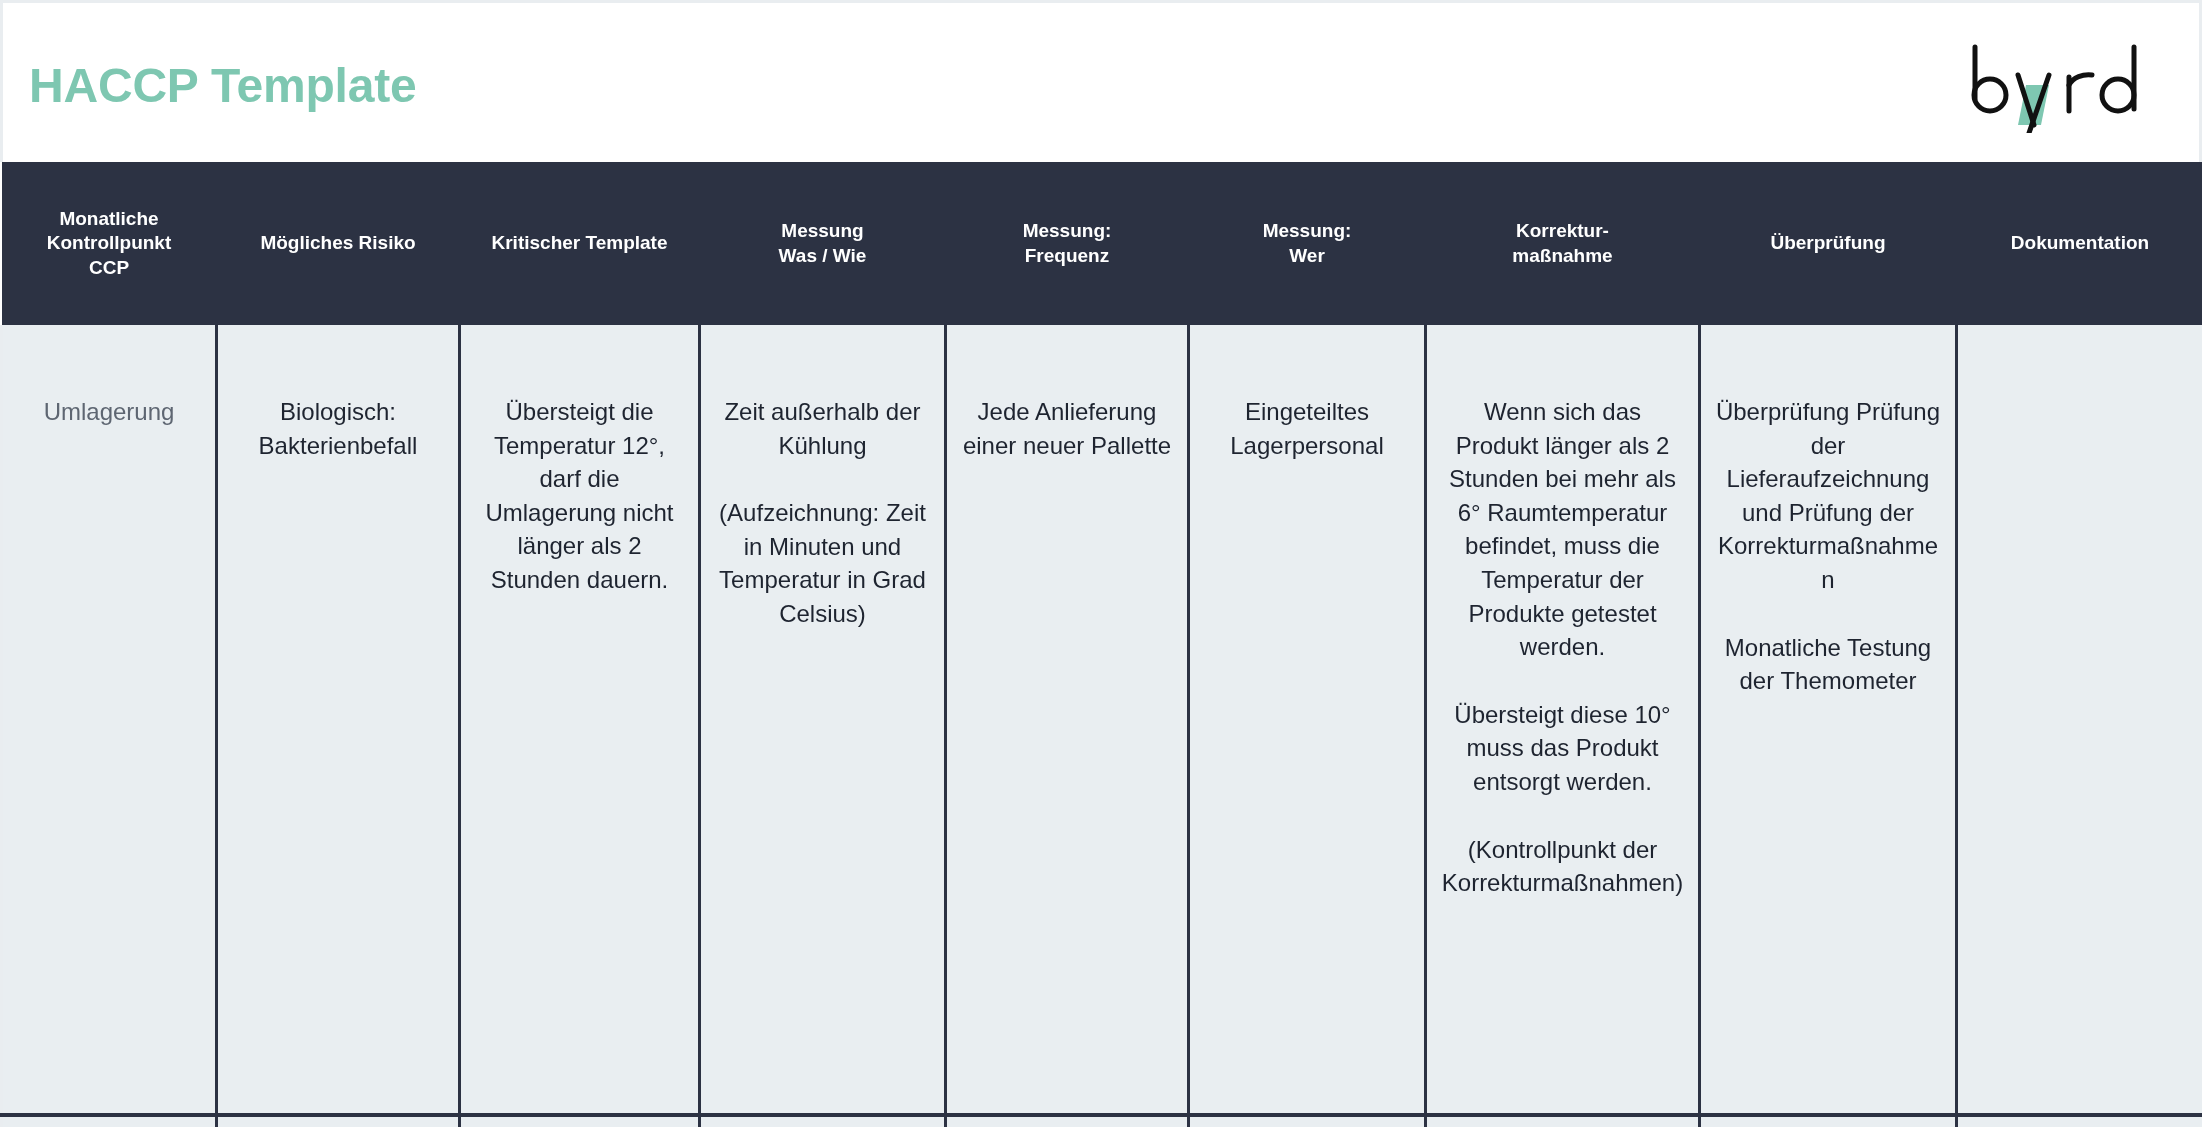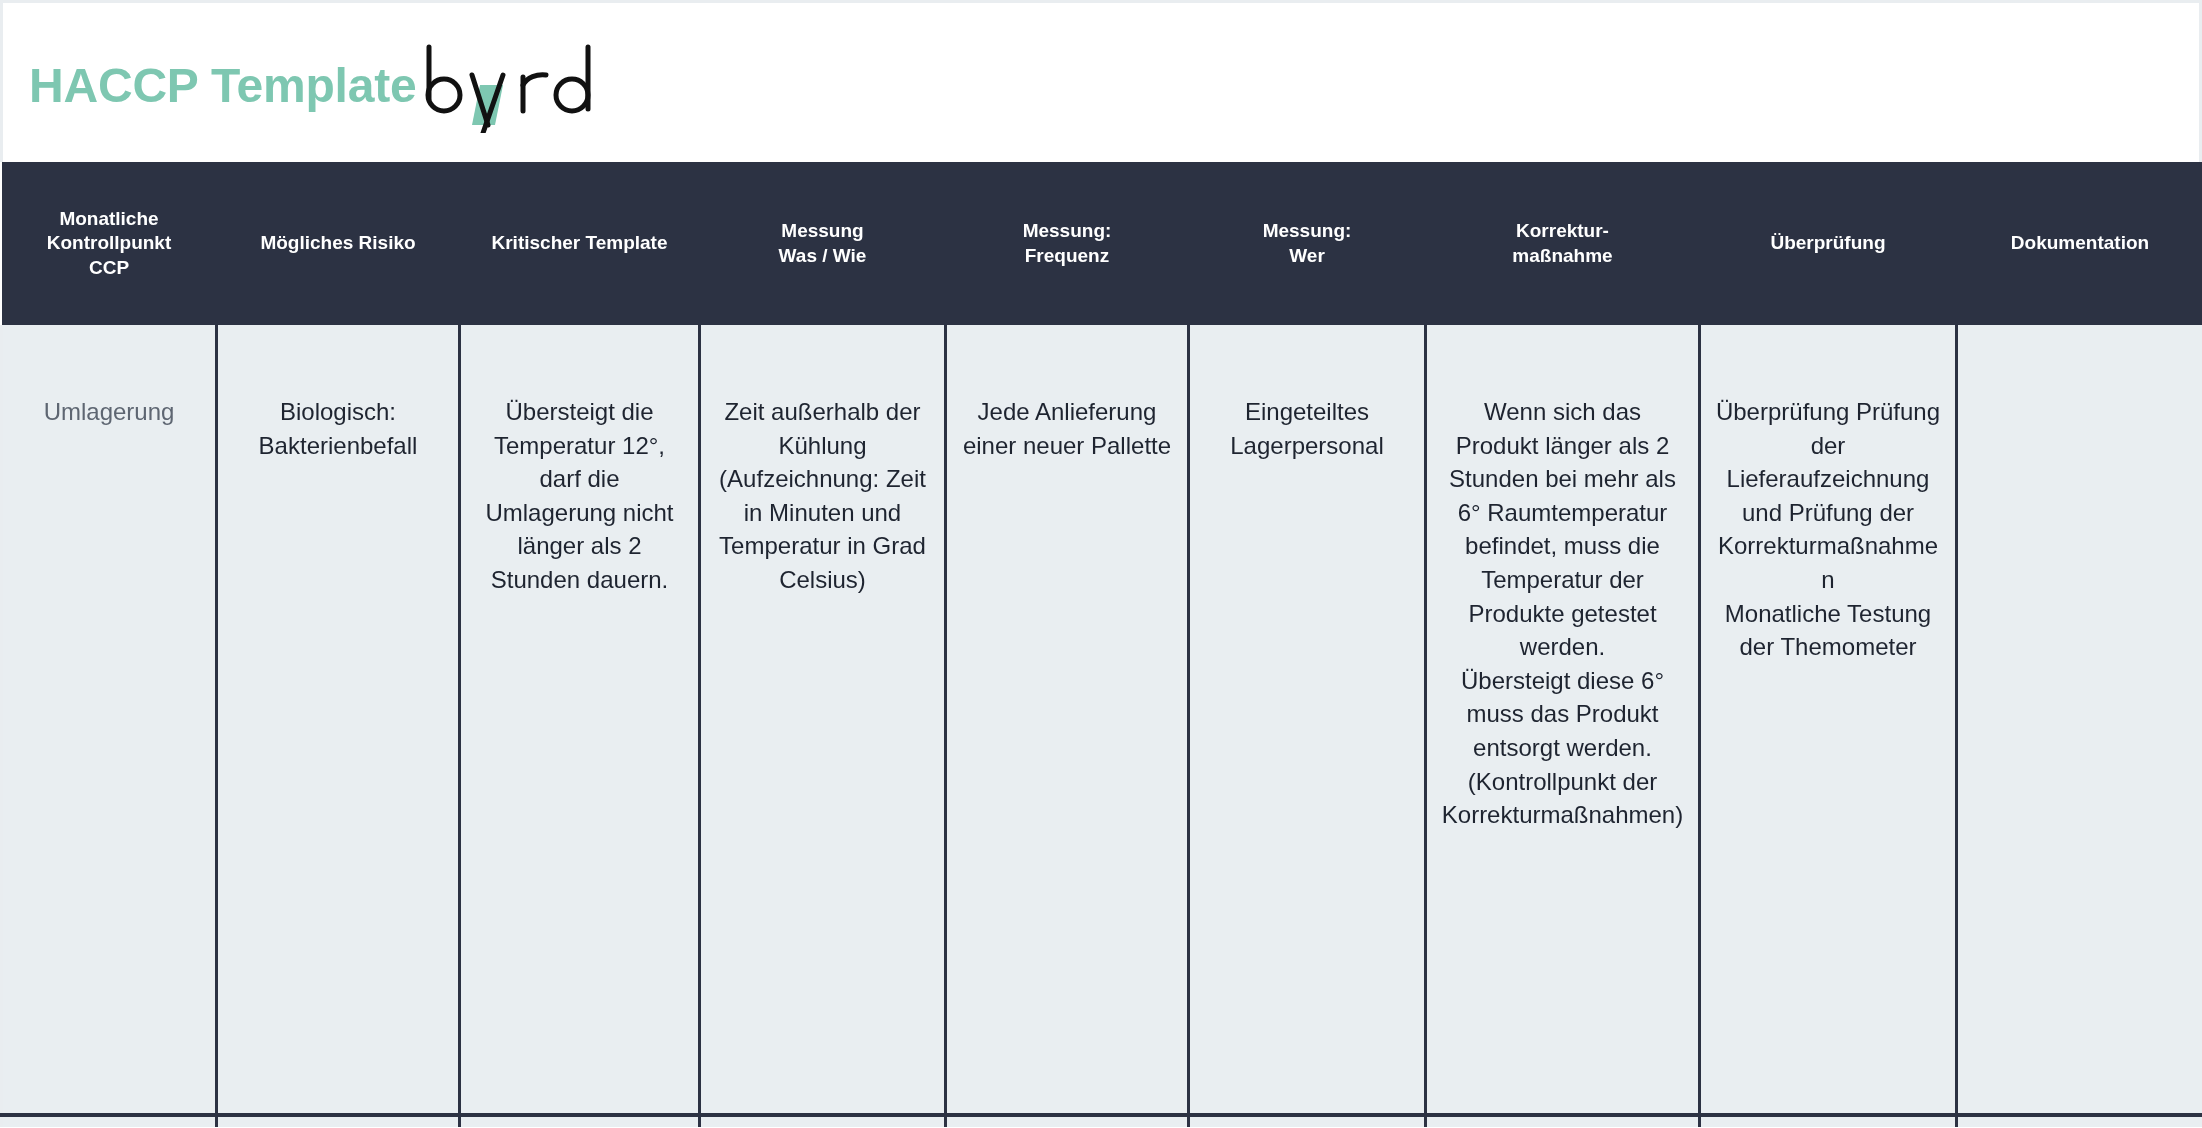--- a/index.html
+++ b/index.html
@@ -21,20 +21,21 @@
   
   .topbar {
     position: relative;
     height: 162px;
     background: #ffffff;
     border-top: 3px solid #e9edf0;
     border-left: 3px solid #e9edf0;
     border-right: 3px solid #e9edf0;
     display: flex;
     align-items: center;
+    justify-content: space-between;
     padding: 0 24px 0 26px;
   }
   .doc-title {
     font-size: 48px;
     font-weight: bold;
     color: #7ec7b1;
     letter-spacing: -0.2px;
     line-height: 1;
     margin-top: 6px;
     white-space: nowrap;
@@ -84,21 +85,21 @@
     text-align: center;
   }
   table.haccp tbody td:first-child {
     border-left: 3px solid #e9edf0;
     color: #5e6672;
   }
   table.haccp tbody td:last-child {
     border-right: 3px solid #e9edf0;
   }
   .cell-p { margin: 0; }
-  .cell-p + .cell-p { }
+  .cell-p + .cell-p { margin-top: 34px; }
 
   
   .nextrow {
     display: flex;
     width: 2202px;
     height: 10px;
   }
   .nextrow .nc {
     background: #e9eef1;
     border-left: 3px solid #2c3243;
@@ -188,21 +189,21 @@
           <p class="cell-p">(Aufzeichnung: Zeit in Minuten und Temperatur in Grad Celsius)</p>
         </td>
         <td>
           <p class="cell-p">Jede Anlieferung einer neuer Pallette</p>
         </td>
         <td>
           <p class="cell-p">Eingeteiltes Lagerpersonal</p>
         </td>
         <td>
           <p class="cell-p">Wenn sich das Produkt länger als 2 Stunden bei mehr als 6° Raumtemperatur befindet, muss die Temperatur der Produkte getestet werden.</p>
-          <p class="cell-p">Übersteigt diese 6° muss das Produkt entsorgt werden.</p>
+          <p class="cell-p">Übersteigt diese 10° muss das Produkt entsorgt werden.</p>
           <p class="cell-p">(Kontrollpunkt der Korrekturmaßnahmen)</p>
         </td>
         <td>
           <p class="cell-p">Überprüfung Prüfung der Lieferaufzeichnung und Prüfung der Korrekturmaßnahmen</p>
           <p class="cell-p">Monatliche Testung der Themometer</p>
         </td>
         <td></td>
       </tr>
     </tbody>
   </table>

